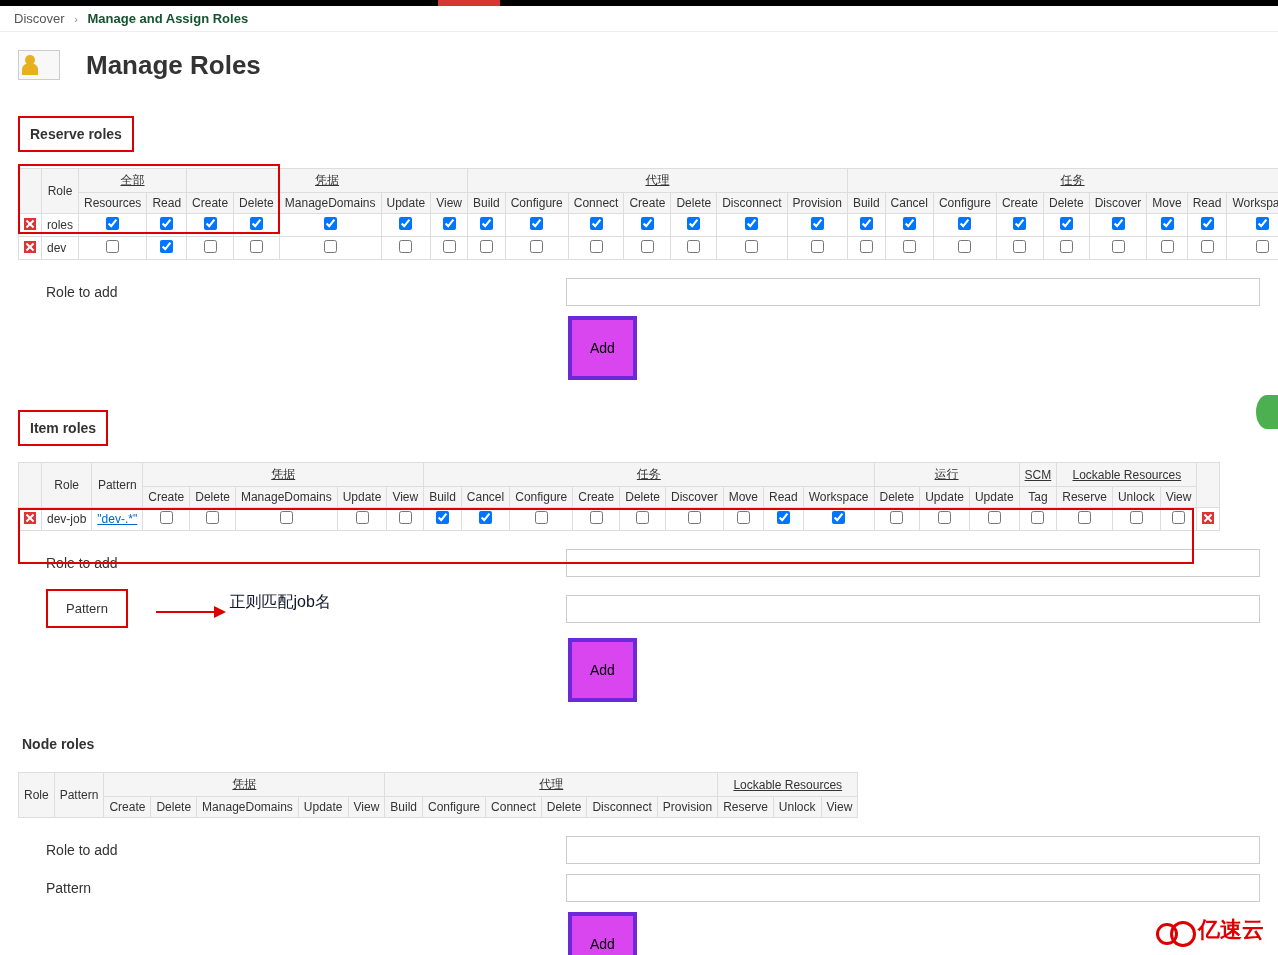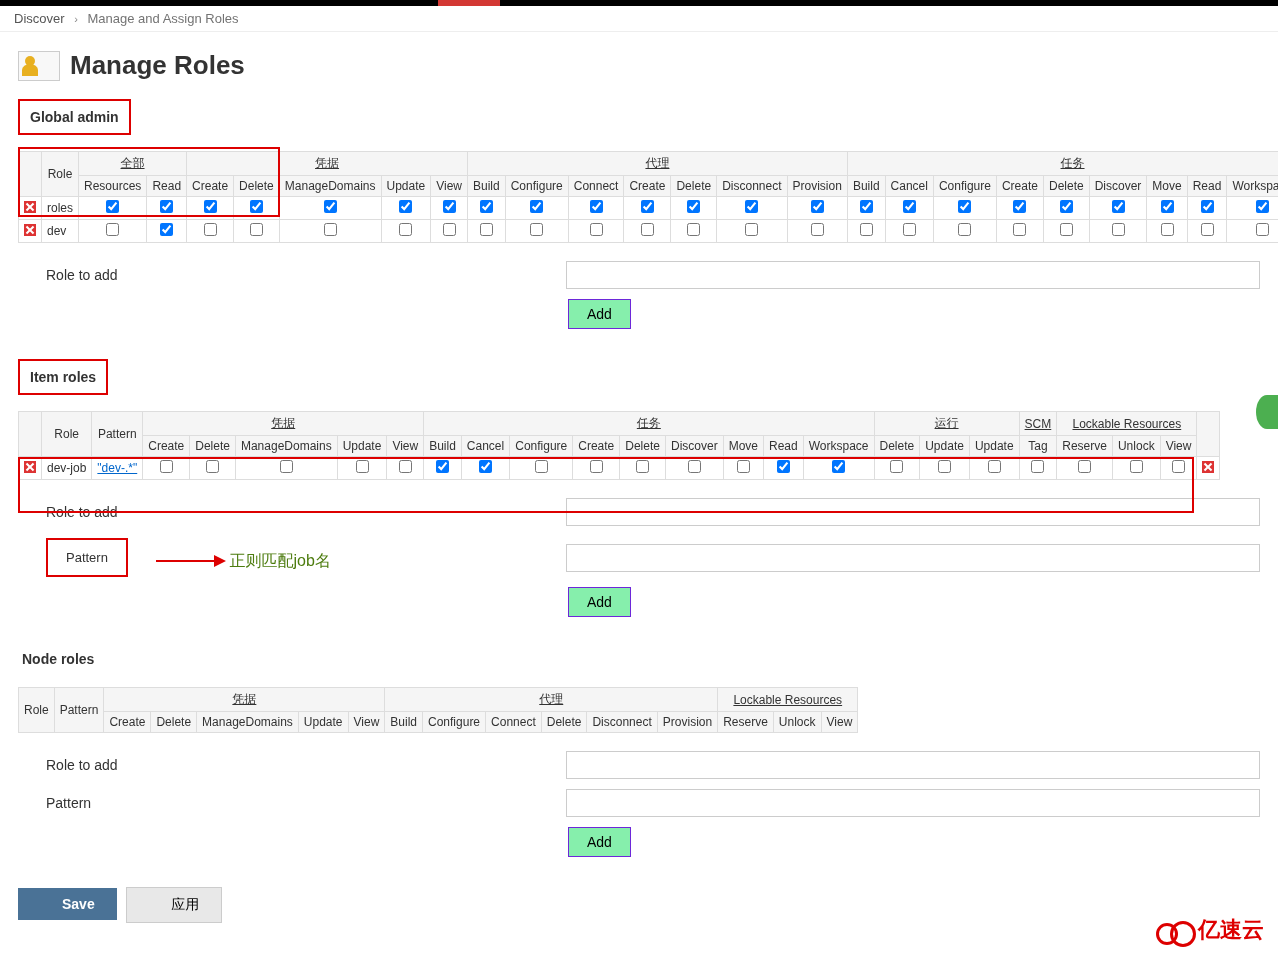--- a/index.html
+++ b/index.html
@@ -2,50 +2,50 @@
 <html><head>
 <meta charset="utf-8">
 <style>
 * { box-sizing: border-box; margin: 0; padding: 0; }
 body { font-family: Helvetica, Arial, sans-serif; font-size: 13px; color: #333; background: #fff; width: 1278px; }
 .topbar { height: 6px; background: #000; position: relative; }
 .topbar::after { content: ""; position: absolute; left: 438px; top: 0; width: 62px; height: 6px; background: #d33833; }
 .breadcrumb { padding: 5px 14px; color: #204a87; font-size: 13px; border-bottom: 1px solid #eee; }
 .breadcrumb span { color: #888; margin: 0 6px; font-size: 11px; }
 .content { padding: 18px; }
-.page-title { display: flex; align-items: flex-end; margin-bottom: 18px; }
+.page-title { display: flex; align-items: flex-start; margin-bottom: 35px; gap: 16px; }
 .title-icon { width: 42px; height: 30px; border: 1px solid #ccc; background: #f8f8f8; margin-right: 10px; position: relative; }
 .title-icon::before { content: ""; position: absolute; left: 6px; top: 4px; width: 10px; height: 10px; background: #e8b020; border-radius: 50%; }
 .title-icon::after { content: ""; position: absolute; left: 3px; top: 12px; width: 16px; height: 12px; background: #e8b020; border-radius: 50% 50% 0 0; }
 .page-title h1 { font-size: 26px; font-weight: bold; }
 .section-title { font-weight: bold; font-size: 14px; margin-bottom: 8px; display: inline-block; padding: 4px; }
 .boxed-red { border: 2px solid #d00; padding: 8px 10px; display: inline-block; }
 table.roles { border-collapse: collapse; font-size: 12px; margin-bottom: 18px; }
 table.roles th, table.roles td { border: 1px solid #ddd; padding: 3px 5px; text-align: center; white-space: nowrap; background: #fff; }
 table.roles th { background: #f5f5f5; font-weight: normal; color: #333; }
 table.roles th.group { font-weight: normal; text-decoration: underline; }
 table.roles td.role-name { text-align: left; }
 .delete-icon { width: 12px; height: 12px; background: #d33; display: inline-block; position: relative; }
 .delete-icon::before, .delete-icon::after { content: ""; position: absolute; left: 5px; top: 1px; width: 2px; height: 10px; background: #fff; }
 .delete-icon::before { transform: rotate(45deg); }
 .delete-icon::after { transform: rotate(-45deg); }
 input[type="checkbox"] { width: 13px; height: 13px; }
 .form-row { display: flex; align-items: center; margin: 18px 0 10px 28px; }
 .form-row label { width: 520px; font-size: 14px; }
 .form-row input[type="text"] { flex: 1; max-width: 700px; height: 28px; border: 1px solid #ccc; padding: 2px 6px; font-size: 13px; }
 .add-btn-row { margin-left: 550px; margin-bottom: 30px; }
-.btn { display: inline-block; padding: 6px 18px; border: 1px solid #6d28d9; background: #86efac; font-size: 14px; cursor: pointer; }
+.btn { display: inline-block; padding: 20px 18px; border: 4px solid #6d28d9; background: #d946ef; font-size: 14px; cursor: pointer; }
 .btn-primary { background: #4a7296; color: #fff; border: none; padding: 8px 22px; font-weight: bold; }
 .btn-secondary { background: #e8e8e8; border: 1px solid #ccc; padding: 8px 22px; }
 .save-row { margin-top: 20px; }
 .save-row .btn { margin-right: 6px; padding-left: 44px; }
 .item-section { margin-top: 10px; }
 .pattern-link { color: #06c; text-decoration: underline; }
 .pattern-boxed { border: 2px solid #d00; display: inline-block; padding: 10px 18px; }
-.arrow-annotation { display: inline-flex; align-items: center; margin-left: 24px; color: #4d7c0f; font-size: 16px; }
+.arrow-annotation { display: inline-flex; align-items: flex-end; margin-left: 24px; color: #0f172a; font-size: 16px; }
 .arrow-line { width: 68px; height: 2px; background: #d00; position: relative; margin-right: 6px; }
 .arrow-line::after { content: ""; position: absolute; right: -2px; top: -5px; border-left: 12px solid #d00; border-top: 6px solid transparent; border-bottom: 6px solid transparent; }
 .pattern-row { display: flex; align-items: center; margin: 12px 0 10px 28px; }
 .pattern-row .pattern-box-wrap { width: 520px; }
 .pattern-row input[type="text"] { flex: 1; max-width: 700px; height: 28px; border: 1px solid #ccc; padding: 2px 6px; }
 .floating-badge { position: absolute; right: 0; top: 395px; width: 22px; height: 34px; background: #4caf50; border-radius: 50% 0 0 50%; }
 .watermark { position: fixed; right: 14px; bottom: 10px; font-size: 22px; font-weight: bold; color: #d00; font-family: sans-serif; }
 .watermark .swirl { display: inline-block; width: 38px; height: 24px; position: relative; margin-right: 4px; vertical-align: middle; }
 .watermark .swirl::before, .watermark .swirl::after { content: ""; position: absolute; border: 3px solid #d00; border-radius: 50%; }
 .watermark .swirl::before { width: 16px; height: 16px; left: 0; top: 4px; }
@@ -55,32 +55,32 @@
 .global-red-overlay { position: absolute; border: 2px solid #d00; pointer-events: none; }
 </style>
 </head>
 <body>
 
 <div class="topbar"></div>
 
 <div class="breadcrumb">
   <a style="color:#555;text-decoration:none;">Discover</a>
   <span>›</span>
-  <a style="color:#737373;text-decoration:none;">Manage and Assign Roles</a>
+  <a style="color:#14532d;text-decoration:none;font-weight:bold;">Manage and Assign Roles</a>
 </div>
 
 <div class="content">
   <div class="page-title">
     <div class="title-icon"></div>
     <h1>Manage Roles</h1>
   </div>
 
   
   <div style="position:relative;">
-    <div class="section-title boxed-red">Global admin</div>
+    <div class="section-title boxed-red">Reserve roles</div>
     <div class="global-red-overlay" style="left:0px; top:48px; width:262px; height:70px;"></div>
     <table class="roles" style="margin-top:8px;">
       <tbody>
           <tr>
         <th rowspan="2"></th>
         <th rowspan="2">Role</th>
         <th colspan="2" class="group">全部</th>
         <th colspan="5" class="group">凭据</th>
         <th colspan="7" class="group">代理</th>
         <th colspan="9" class="group">任务</th>

